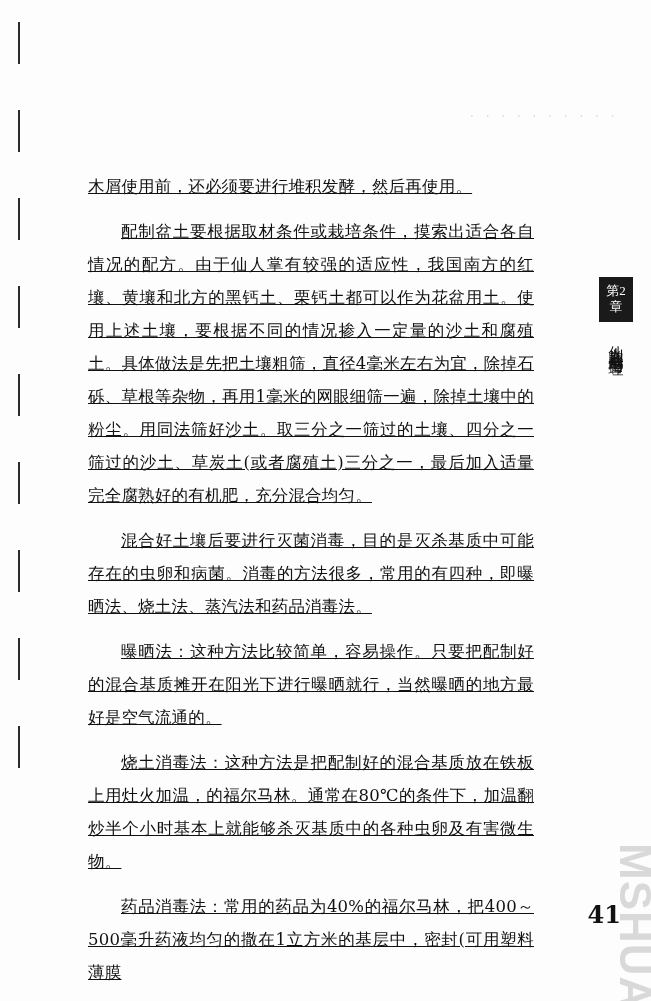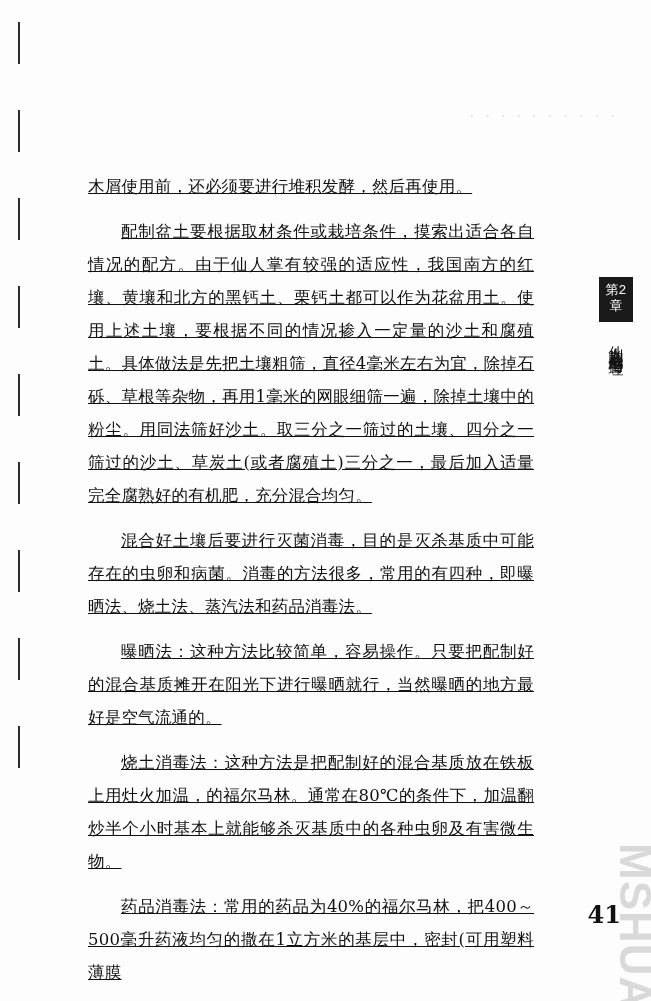--- a/index.html
+++ b/index.html
@@ -79,21 +79,21 @@
     text-align: center;
   }
   .chap-tab .tab-box {
     background: #1a1a1a;
     color: #ffffff;
     font-size: 13px;
     line-height: 16px;
     padding: 6px 3px 7px 3px;
     width: 28px;
     margin: 0 auto;
-    font-family: Liberation Mono, monospace;
+    font-family: Liberation Serif, serif;
     letter-spacing: 0px;
   }
   .chap-tab .tab-label {
     margin-top: 12px;
     font-size: 15px;
     line-height: 20px;
     color: #111111;
     writing-mode: vertical-rl;
     text-orientation: upright;
     display: inline-block;

